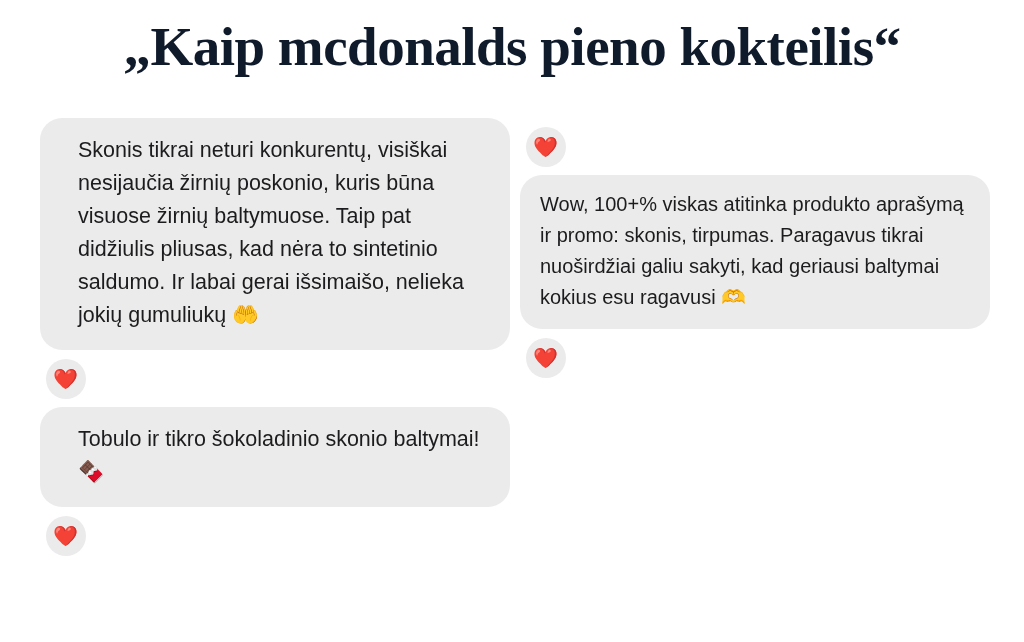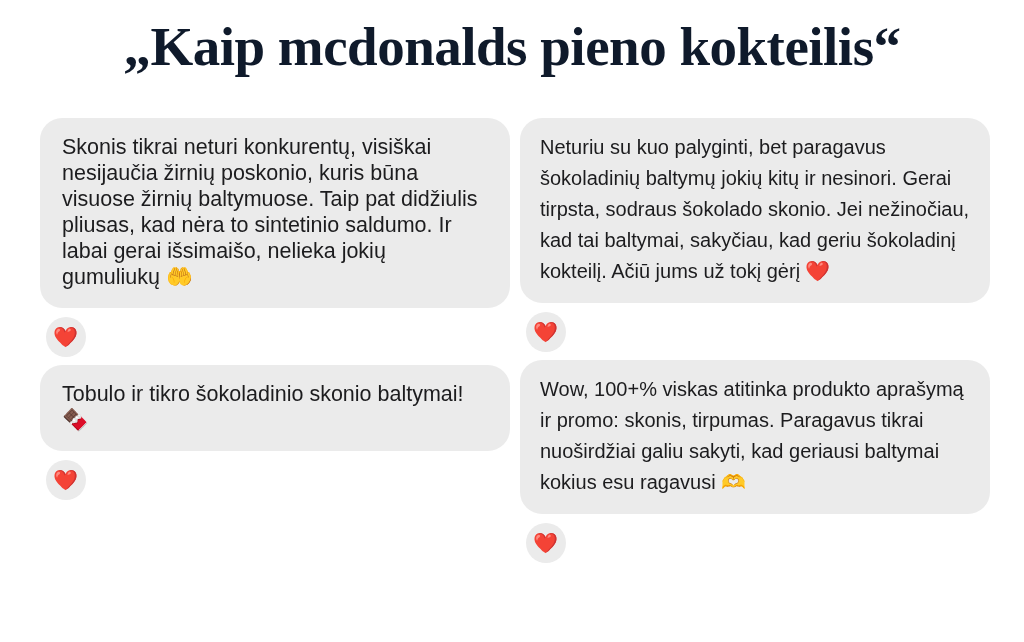--- a/index.html
+++ b/index.html
@@ -61,24 +61,24 @@
   .msg-group {
     position: relative;
   }
   .msg-group + .msg-group {
     margin-top: 8px;
   }
 
   .bubble {
     background: #ebebeb;
     border-radius: 22px;
-    padding: 16px 22px 18px 22px;
+    padding: 16px 22px 18px 38px;
     color: #1c1c1e;
     font-size: 21.5px;
-    line-height: 26px;
+    line-height: 33px;
     display: inline-block;
     max-width: 100%;
     box-sizing: border-box;
     word-wrap: break-word;
   }
   .bubble.narrow {
     font-size: 20px;
     line-height: 31px;
     padding: 14px 20px 16px 20px;
   }
@@ -121,21 +121,20 @@
       <div class="msg-group left-second">
         <div class="bubble">Tobulo ir tikro šokoladinio skonio baltymai! 🍫</div>
         <div class="reaction">❤️</div>
       </div>
 
     </div>
 
     <div class="col col-right">
 
       <div class="msg-group right-first">
-        <div class="bubble narrow">Neturiu su kuo palyginti, bet paragavus šokoladinių baltymų jokių kitų ir nesinori. Gerai tirpsta, sodraus šokolado skonio. Jei nežinočiau, kad tai baltymai, sakyčiau, kad geriu šokoladinį kokteilį. Ačiū jums už tokį gėrį ❤️</div>
         <div class="reaction">❤️</div>
       </div>
 
       <div class="msg-group right-second">
         <div class="bubble narrow">Wow, 100+% viskas atitinka produkto aprašymą ir promo: skonis, tirpumas. Paragavus tikrai nuoširdžiai galiu sakyti, kad geriausi baltymai kokius esu ragavusi 🫶</div>
         <div class="reaction">❤️</div>
       </div>
 
     </div>
 

